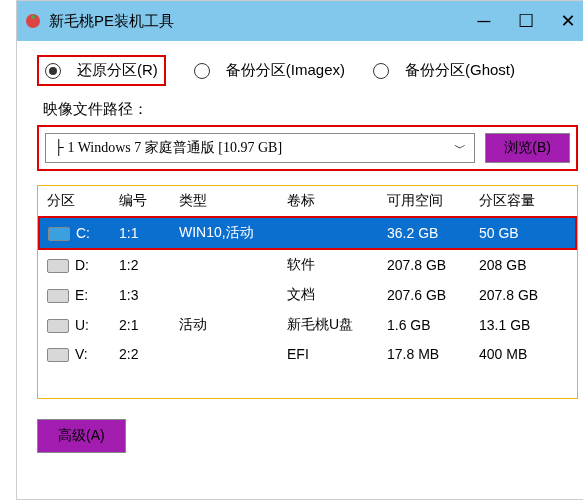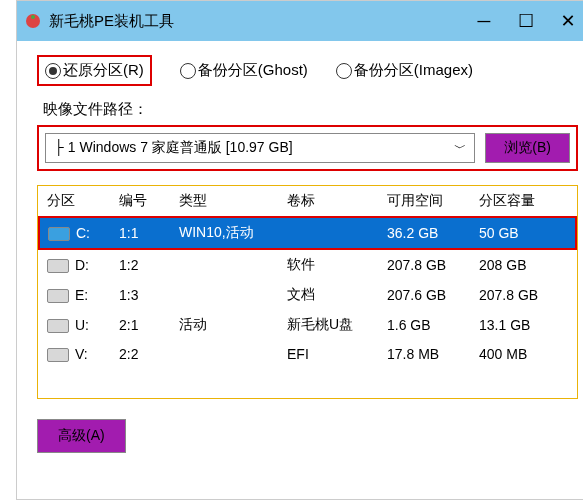--- a/index.html
+++ b/index.html
@@ -5,28 +5,28 @@
   * { box-sizing: border-box; margin: 0; padding: 0; }
   body { font-family: "Microsoft YaHei", sans-serif; font-size: 14px; background: #fff; }
   .window { width: 583px; height: 500px; border: 1px solid #ccc; display: flex; flex-direction: column; margin-left: 16px; }
   .titlebar { height: 40px; background: #82c7ec; display: flex; align-items: center; padding: 0 8px; }
   .titlebar-icon { width: 16px; height: 16px; margin-right: 8px; }
   .titlebar-title { flex: 1; font-size: 15px; }
   .win-controls { display: flex; gap: 18px; margin-right: 10px; }
   .win-btn { width: 24px; height: 24px; display: flex; align-items: center; justify-content: center; font-size: 18px; cursor: pointer; }
   .content { flex: 1; padding: 14px 20px 10px 20px; display: flex; flex-direction: column; }
   .radio-row { display: flex; align-items: center; gap: 28px; margin-bottom: 14px; }
-  .radio-opt { display: flex; align-items: center; gap: 2px; font-size: 15px; cursor: pointer; }
+  .radio-opt { display: flex; align-items: center; gap: 16px; font-size: 15px; cursor: pointer; }
   .radio-circle { width: 16px; height: 16px; border: 1.5px solid #333; border-radius: 50%; display: flex; align-items: center; justify-content: center; }
   .radio-circle.checked::after { content: ""; width: 8px; height: 8px; background: #333; border-radius: 50%; }
   .red-box { border: 2px solid #d00; padding: 4px 6px; }
   .image-path-section { margin-bottom: 14px; }
   .image-path-label { font-size: 15px; margin-bottom: 6px; margin-left: 6px; }
   .image-path-row { display: flex; align-items: center; gap: 10px; border: 2px solid #d00; padding: 6px; }
-  .select { flex: 1; height: 30px; border: 1px solid #888; display: flex; align-items: center; justify-content: space-between; padding: 0 8px; background: #fff; cursor: pointer; font-family: Liberation Sans, sans-serif; font-size: 14px; }
+  .select { flex: 1; height: 30px; border: 1px solid #888; display: flex; align-items: center; justify-content: space-between; padding: 0 8px; background: #fff; cursor: pointer; font-family: Liberation Serif, serif; font-size: 14px; }
   .chevron { font-size: 12px; }
   .btn { height: 30px; padding: 0 18px; border: 1px solid #888; background: #a21caf; cursor: pointer; font-size: 14px; display: inline-flex; align-items: center; justify-content: center; }
   .table-wrap { border: 1px solid #eab308; margin-bottom: 14px; }
   .table { width: 100%; border-collapse: collapse; table-layout: fixed; }
   .table th { text-align: left; font-weight: normal; font-size: 14px; padding: 6px 8px; border-bottom: 1px solid #bbb; background: #fff; }
   .table td { padding: 6px 8px; font-size: 14px; }
   .table tr.selected td { background: #0a6fcf; color: #fff; }
   .sel-row-box { position: relative; }
   .sel-row-box td { border: 2px solid #d00; border-left: none; border-right: none; }
   .sel-row-box td:first-child { border-left: 2px solid #d00; }
@@ -66,25 +66,25 @@
 
     <div class="radio-row">
       <span class="red-box">
         <span class="radio-opt">
           <span class="radio-circle checked"></span>
           <span>还原分区(R)</span>
         </span>
       </span>
       <span class="radio-opt">
         <span class="radio-circle"></span>
-        <span>备份分区(Ghost)</span>
+        <span>备份分区(Imagex)</span>
       </span>
       <span class="radio-opt">
         <span class="radio-circle"></span>
-        <span>备份分区(Imagex)</span>
+        <span>备份分区(Ghost)</span>
       </span>
     </div>
 
     <div class="image-path-section">
       <div class="image-path-label">映像文件路径：</div>
       <div class="image-path-row">
         <div class="select">
           <span>├ 1 Windows 7 家庭普通版 [10.97 GB]</span>
           <span class="chevron">﹀</span>
         </div>

